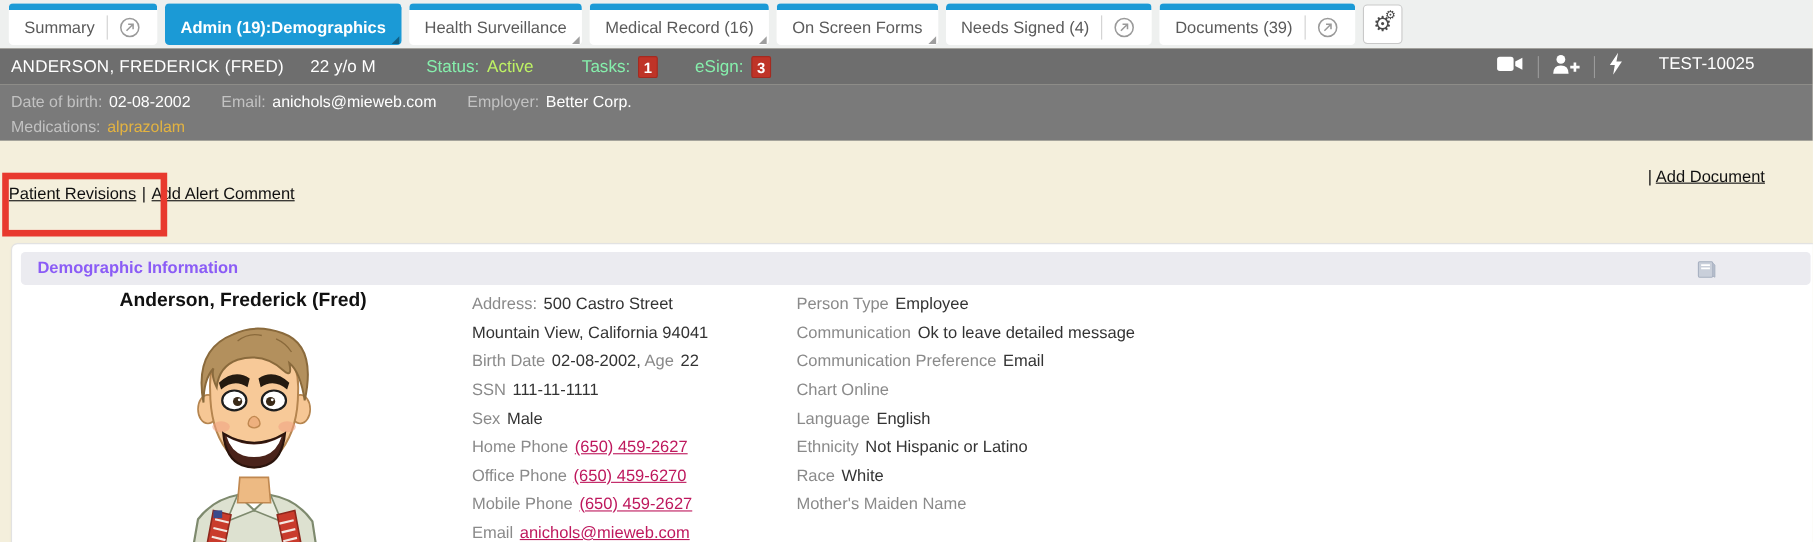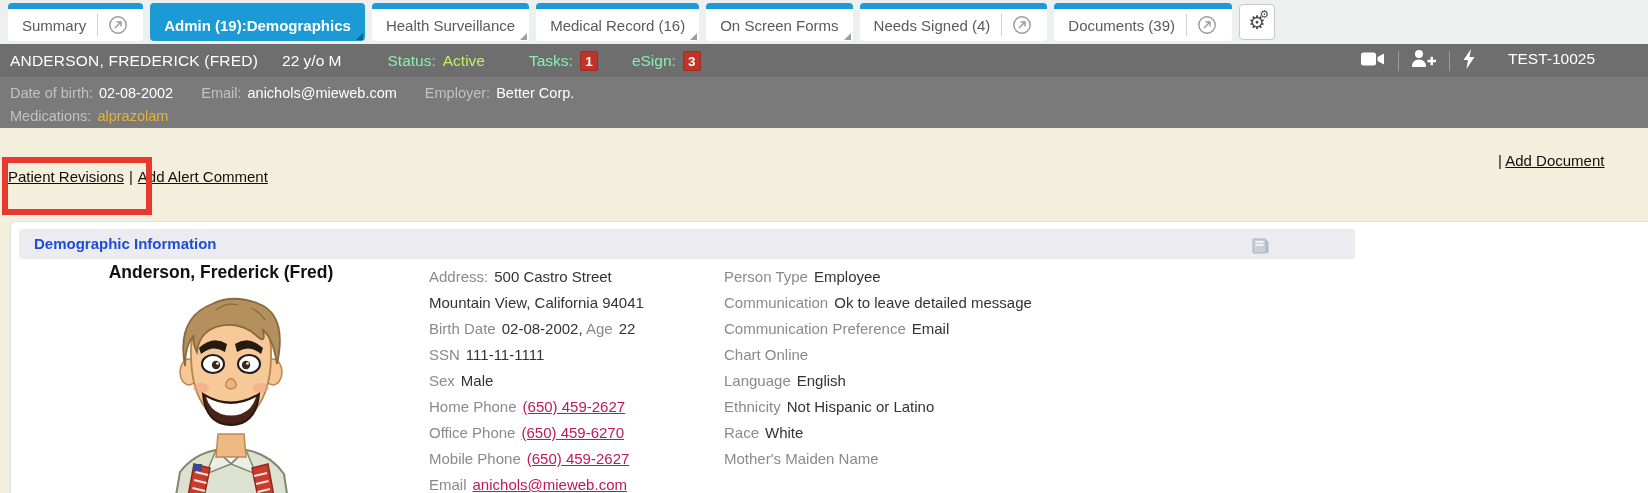--- a/index.html
+++ b/index.html
@@ -87,23 +87,23 @@
     position:absolute; left:2px; top:29px; width:150px; height:58px;
     border:6px solid #e8392e; pointer-events:none; z-index:5;
   }
   
   .panel {
     position:absolute; left:10px; top:93px; width:1700px; height:520px;
     background:#ffffff; border:1px solid #e2e2e2; border-radius:6px 6px 0 0;
     box-shadow:0 1px 2px rgba(0,0,0,0.06);
   }
   .panel-header {
-    position:absolute; left:8px; top:7px; width:1336px; height:30px;
+    position:absolute; left:8px; top:7px; width:1627px; height:30px;
     background:#ebebf0; border-radius:4px;
-    font-size:15px; font-weight:bold; color:#1d4ed8;
+    font-size:15px; font-weight:bold; color:#8b5cf6;
     line-height:30px; padding-left:15px;
   }
   .journal-icon { position:absolute; right:85px; top:6px; cursor:pointer; }
   .display-name {
     position:absolute; left:45px; top:40px; width:330px;
     text-align:center; font-size:17.5px; font-weight:bold; color:#111;
   }
   .avatar { position:absolute; left:145px; top:70px; width:150px; height:215px; }
   .col { position:absolute; top:42px; font-size:15px; }
   .col-mid { left:418px; width:290px; }

